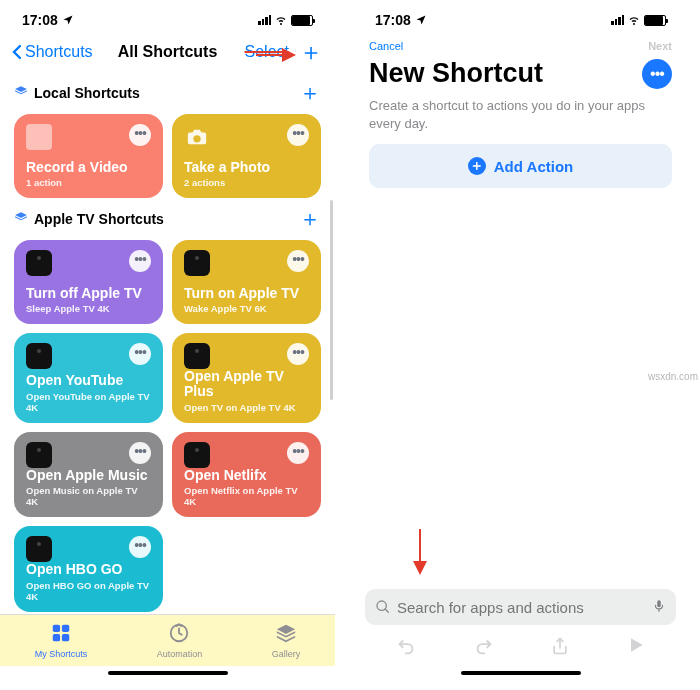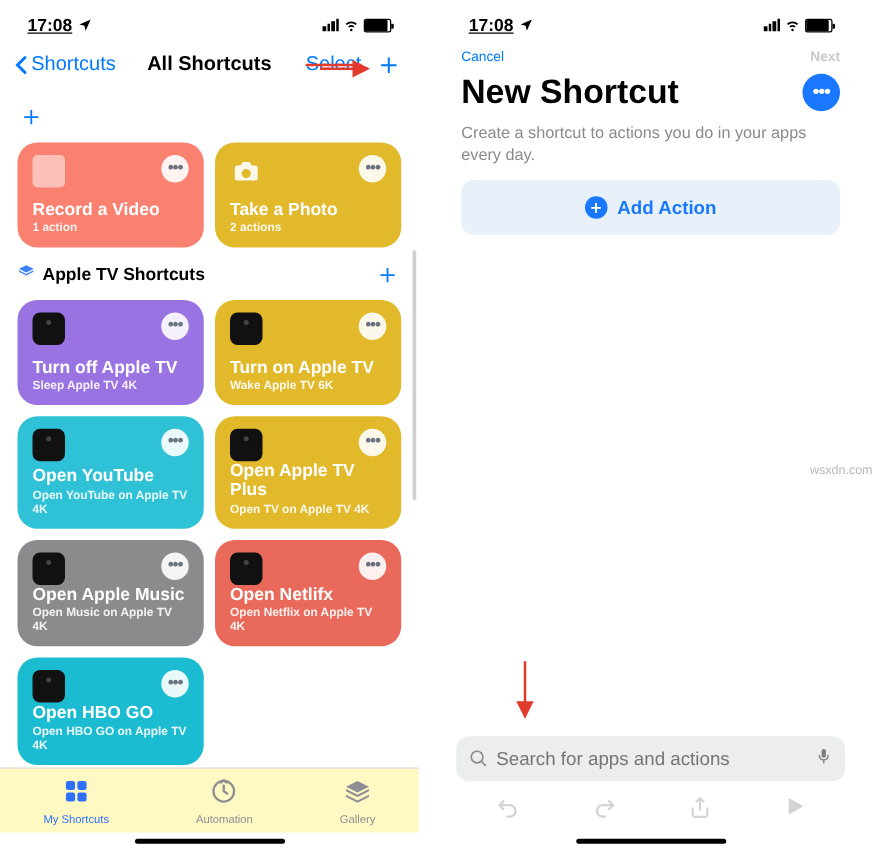--- a/index.html
+++ b/index.html
@@ -24,21 +24,20 @@
     }
     
     .statusbar {
       height: 36px;
       display: flex;
       align-items: center;
       justify-content: space-between;
       padding: 4px 22px 0;
       font-size: 14px;
       font-weight: 600;
-      text-decoration: underline;
     }
     .sb-left { display:flex; align-items:center; gap:4px;}
     .sb-right { display:flex; align-items:center; gap:2px; }
     .bars { display:flex; align-items:flex-end; gap:1px; height:10px; }
     .bars span { width:2.5px; background:#000; display:block; }
     .bars span:nth-child(1){height:4px}
     .bars span:nth-child(2){height:6px}
     .bars span:nth-child(3){height:8px}
     .bars span:nth-child(4){height:10px}
     .wifi { width:16px; height:12px; }
@@ -150,20 +149,28 @@
       <div class="title">All Shortcuts</div>
       <div class="right">
         <span class="strike">Select</span>
         <span class="plus-icon">＋</span>
       </div>
       <div class="arrow-h" style="left:256px; top:18px; width:38px;"></div>
     </div>
 
     <div class="content">
       <div class="section-head">
+        <div class="h-left">
+          <span class="stack-ic">
+            <svg width="14" height="14" viewBox="0 0 24 24">
+                <path fill="#3b82f6" d="M12 2l10 5-10 5L2 7l10-5zm0 12l10-5v2l-10 5L2 11V9l10 5z"></path>
+              </svg>
+          </span>
+          <span>Local Shortcuts</span>
+        </div>
         <span class="sec-plus">＋</span>
       </div>
 
       <div class="cards">
         <div class="card red">
           <div class="top">
             <span class="glyph sq"></span>
             <span class="more">•••</span>
           </div>
           <div>

